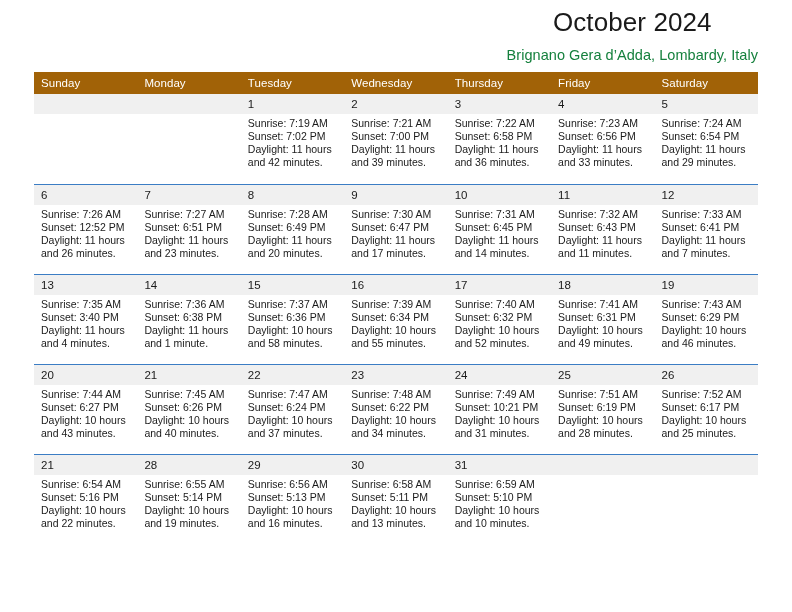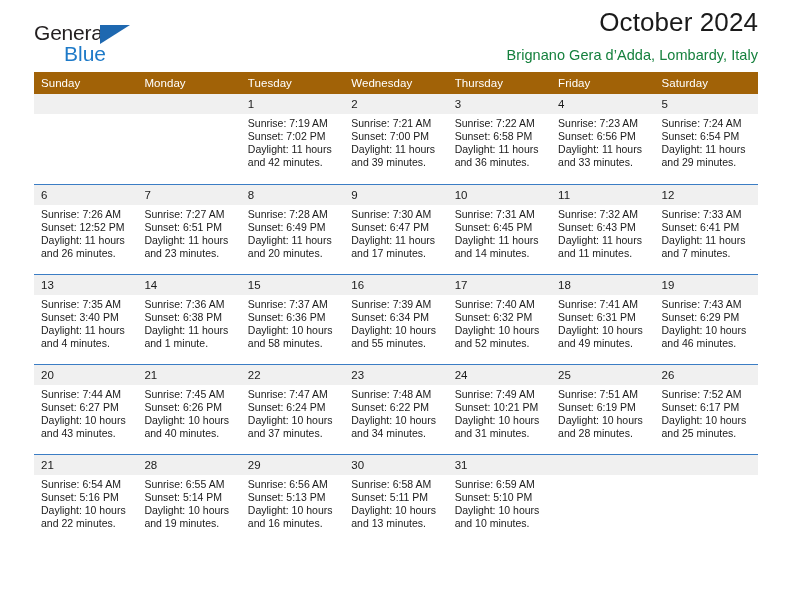--- a/index.html
+++ b/index.html
@@ -47,20 +47,21 @@
     position:absolute;
     right:0; top:6px;
     text-align:right;
   }
   .cal-title {
     font-size:26px;
     color:#1a1a1a;
     font-weight:normal;
     line-height:32px;
     letter-spacing:0.1px;
+    text-align:center;
   }
   .cal-sub {
     font-size:14.5px;
     color:#15803d;
     line-height:22px;
     margin-top:6px;
     letter-spacing:0.05px;
   }
 
   
@@ -107,25 +108,20 @@
   .empty .daynum { background:#f0f0f0; }
   .empty .dayinfo { }
 </style>
 </head>
 <body>
 
 <div class="page">
 
   <div class="topbar">
 
-    <div class="logo">
-      <span class="logo-general">General</span>
-      <span class="logo-tri"></span>
-      <span class="logo-blue">Blue</span>
-    </div>
 
     <div class="title-wrap">
       <div class="cal-title">October 2024</div>
       <div class="cal-sub">Brignano Gera d’Adda, Lombardy, Italy</div>
     </div>
 
   </div>
 
   <table class="calendar">
     <thead>

